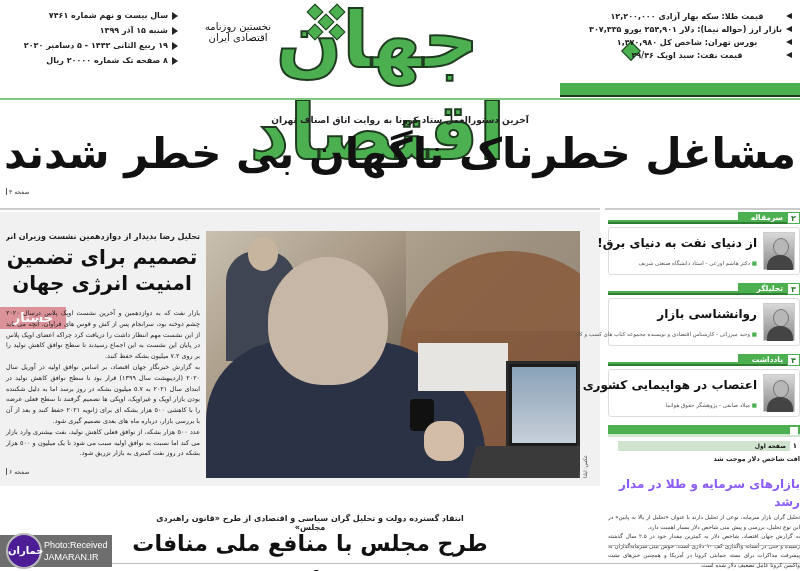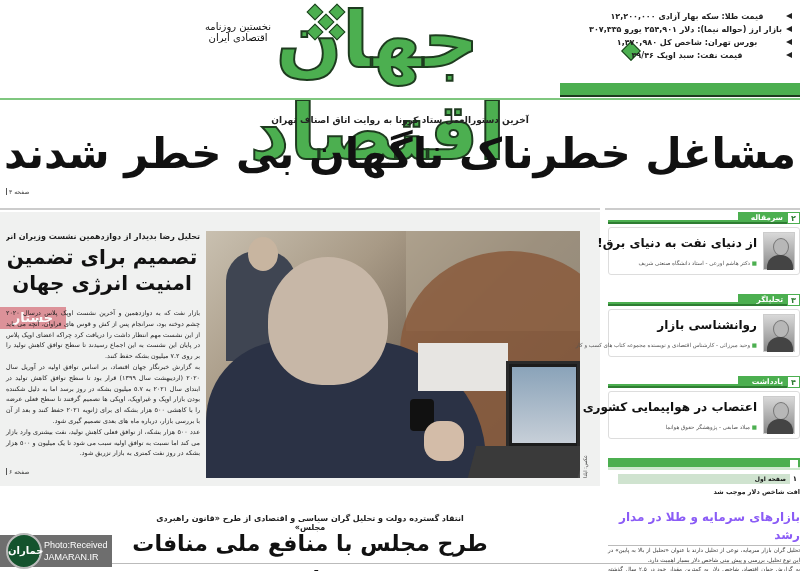--- a/index.html
+++ b/index.html
@@ -51,32 +51,32 @@
   .photo .laptop-screen { position: absolute; left: 306px; top: 136px; width: 64px; height: 76px; background: linear-gradient(180deg, #8aa3b9, #c7cfd8); }
   .photo .keyboard { position: absolute; left: 266px; top: 215px; width: 110px; height: 32px; background: #3a3a3a; transform: skewX(-15deg); }
   .photo .hand { position: absolute; left: 218px; top: 190px; width: 40px; height: 40px; background: #d3bca8; border-radius: 40%; }
   .photo .phone { position: absolute; left: 204px; top: 168px; width: 24px; height: 32px; background: #111; border-radius: 4px; }
   .photo-credit { position: absolute; left: 582px; top: 455px; font-size: 5px; color: #444; writing-mode: vertical-rl; transform: rotate(180deg); }
 
   .sub-kicker { position: absolute; left: 140px; top: 514px; width: 340px; text-align: center; font-size: 8px; font-weight: bold; color: #222; }
   .sub-title { position: absolute; left: 130px; top: 526px; width: 360px; text-align: center; font-size: 22px; font-weight: bold; color: #111; line-height: 36px; }
 
   .watermark { position: absolute; left: 0; top: 535px; width: 112px; height: 32px; background: rgba(90,90,90,0.88); direction: ltr; }
-  .watermark .wm-logo { position: absolute; left: 6px; top: -2px; width: 36px; height: 36px; border-radius: 50%; background: #14532d; border: 2px solid #bbb; color: #fff; font-size: 10px; text-align: left; line-height: 32px; font-weight: bold; }
+  .watermark .wm-logo { position: absolute; left: 6px; top: -2px; width: 36px; height: 36px; border-radius: 50%; background: #4c1d95; border: 2px solid #bbb; color: #fff; font-size: 10px; text-align: left; line-height: 32px; font-weight: bold; }
   .watermark .wm-text { position: absolute; left: 44px; top: 4px; color: #fff; font-family: "Liberation Sans", sans-serif; font-size: 9px; line-height: 12px; }
 
   .bottom-rule { position: absolute; left: 112px; top: 563px; width: 688px; height: 1px; background: #bbb; }
 
   
   .sidebar { position: absolute; left: 608px; top: 212px; width: 192px; }
   .sec-head { position: relative; height: 12px; margin-bottom: 3px; background: #4caf50; border-bottom: 2px solid #2e7d32; }
   .sec-head .num { position: absolute; right: 0; top: 0; width: 13px; height: 12px; background: #fff; color: #2e7d32; font-size: 8px; font-weight: bold; text-align: center; line-height: 12px; border: 1px solid #4caf50; }
   .sec-head .lbl { position: absolute; right: 17px; top: 0; color: #fff; font-size: 7.5px; font-weight: bold; line-height: 12px; }
   .sec-head .cut { position: absolute; left: 0; top: 0; width: 130px; height: 8px; background: #fff; }
-  .opinion { position: relative; height: 48px; border: 1px solid #ddd; border-radius: 3px; margin-bottom: 19px; background: #fff; }
+  .opinion { position: relative; height: 48px; border: 1px solid #ddd; border-radius: 3px; margin-bottom: 8px; background: #fff; }
   .opinion .avatar { position: absolute; right: 4px; top: 4px; width: 32px; height: 38px; background: linear-gradient(180deg, #d8d8d8, #888); border: 1px solid #ccc; }
   .opinion .avatar::before { content: ""; position: absolute; left: 9px; top: 5px; width: 14px; height: 16px; border-radius: 50%; background: #b7b7b7; border: 1px solid #777; }
   .opinion .avatar::after { content: ""; position: absolute; left: 3px; top: 22px; width: 26px; height: 15px; border-radius: 12px 12px 0 0; background: #444; }
   .opinion .title { position: absolute; right: 42px; top: 8px; font-size: 12px; font-weight: bold; color: #111; white-space: nowrap; }
   .opinion .author { position: absolute; right: 42px; top: 32px; font-size: 5.5px; color: #555; white-space: nowrap; }
   .opinion .author::before { content: "■ "; color: #4caf50; }
   .other-head { position: relative; height: 12px; background: #4caf50; border-bottom: 3px solid #cfe8cf; margin-bottom: 4px; }
   .other-head .sq { position: absolute; right: 2px; top: 2px; width: 8px; height: 8px; background: #fff; }
   .other-head .lbl { position: absolute; right: 16px; top: 0; color: #fff; font-size: 7.5px; font-weight: bold; line-height: 12px; margin-top: 19px; }
   .page-one { position: relative; height: 10px; margin-left: 10px; background: #cfe3cf; margin-bottom: 4px; }
@@ -84,20 +84,26 @@
   .page-one .lbl { position: absolute; right: 14px; top: 0; font-size: 6px; font-weight: bold; line-height: 10px; }
   .side-kicker { font-size: 6.5px; font-weight: bold; color: #222; text-align: right; margin-bottom: 12px; }
   .side-title { font-size: 12px; font-weight: bold; line-height: 18px; color: #8b5cf6; text-align: right; }
   .side-body { font-size: 5.6px; line-height: 9.6px; color: #333; text-align: justify; margin-top: 2px; }
   .side-end-rule { position: absolute; left: 608px; top: 545px; width: 192px; height: 1px; background: #bbb; }
 </style>
 </head>
 <body>
 
 <div class="masthead">
+  <div class="mast-left">
+    <div class="line">سال بیست و نهم شماره ۷۴۶۱</div>
+    <div class="line">شنبه ۱۵ آذر ۱۳۹۹</div>
+    <div class="line">۱۹ ربیع الثانی ۱۴۴۲ - ۵ دسامبر ۲۰۲۰</div>
+    <div class="line">۸ صفحه تک شماره ۲۰۰۰۰ ریال</div>
+  </div>
 
   <div class="logo">
     <div class="logo-text">جهان اقتصاد</div>
     <div class="tagline">
       <div>نخستین روزنامه</div>
       <div>اقتصادی ایران</div>
     </div>
     <div class="diamonds">
       <div class="diamond" style="left:4px;top:2px;"></div>
       <div class="diamond" style="left:26px;top:2px;"></div>

